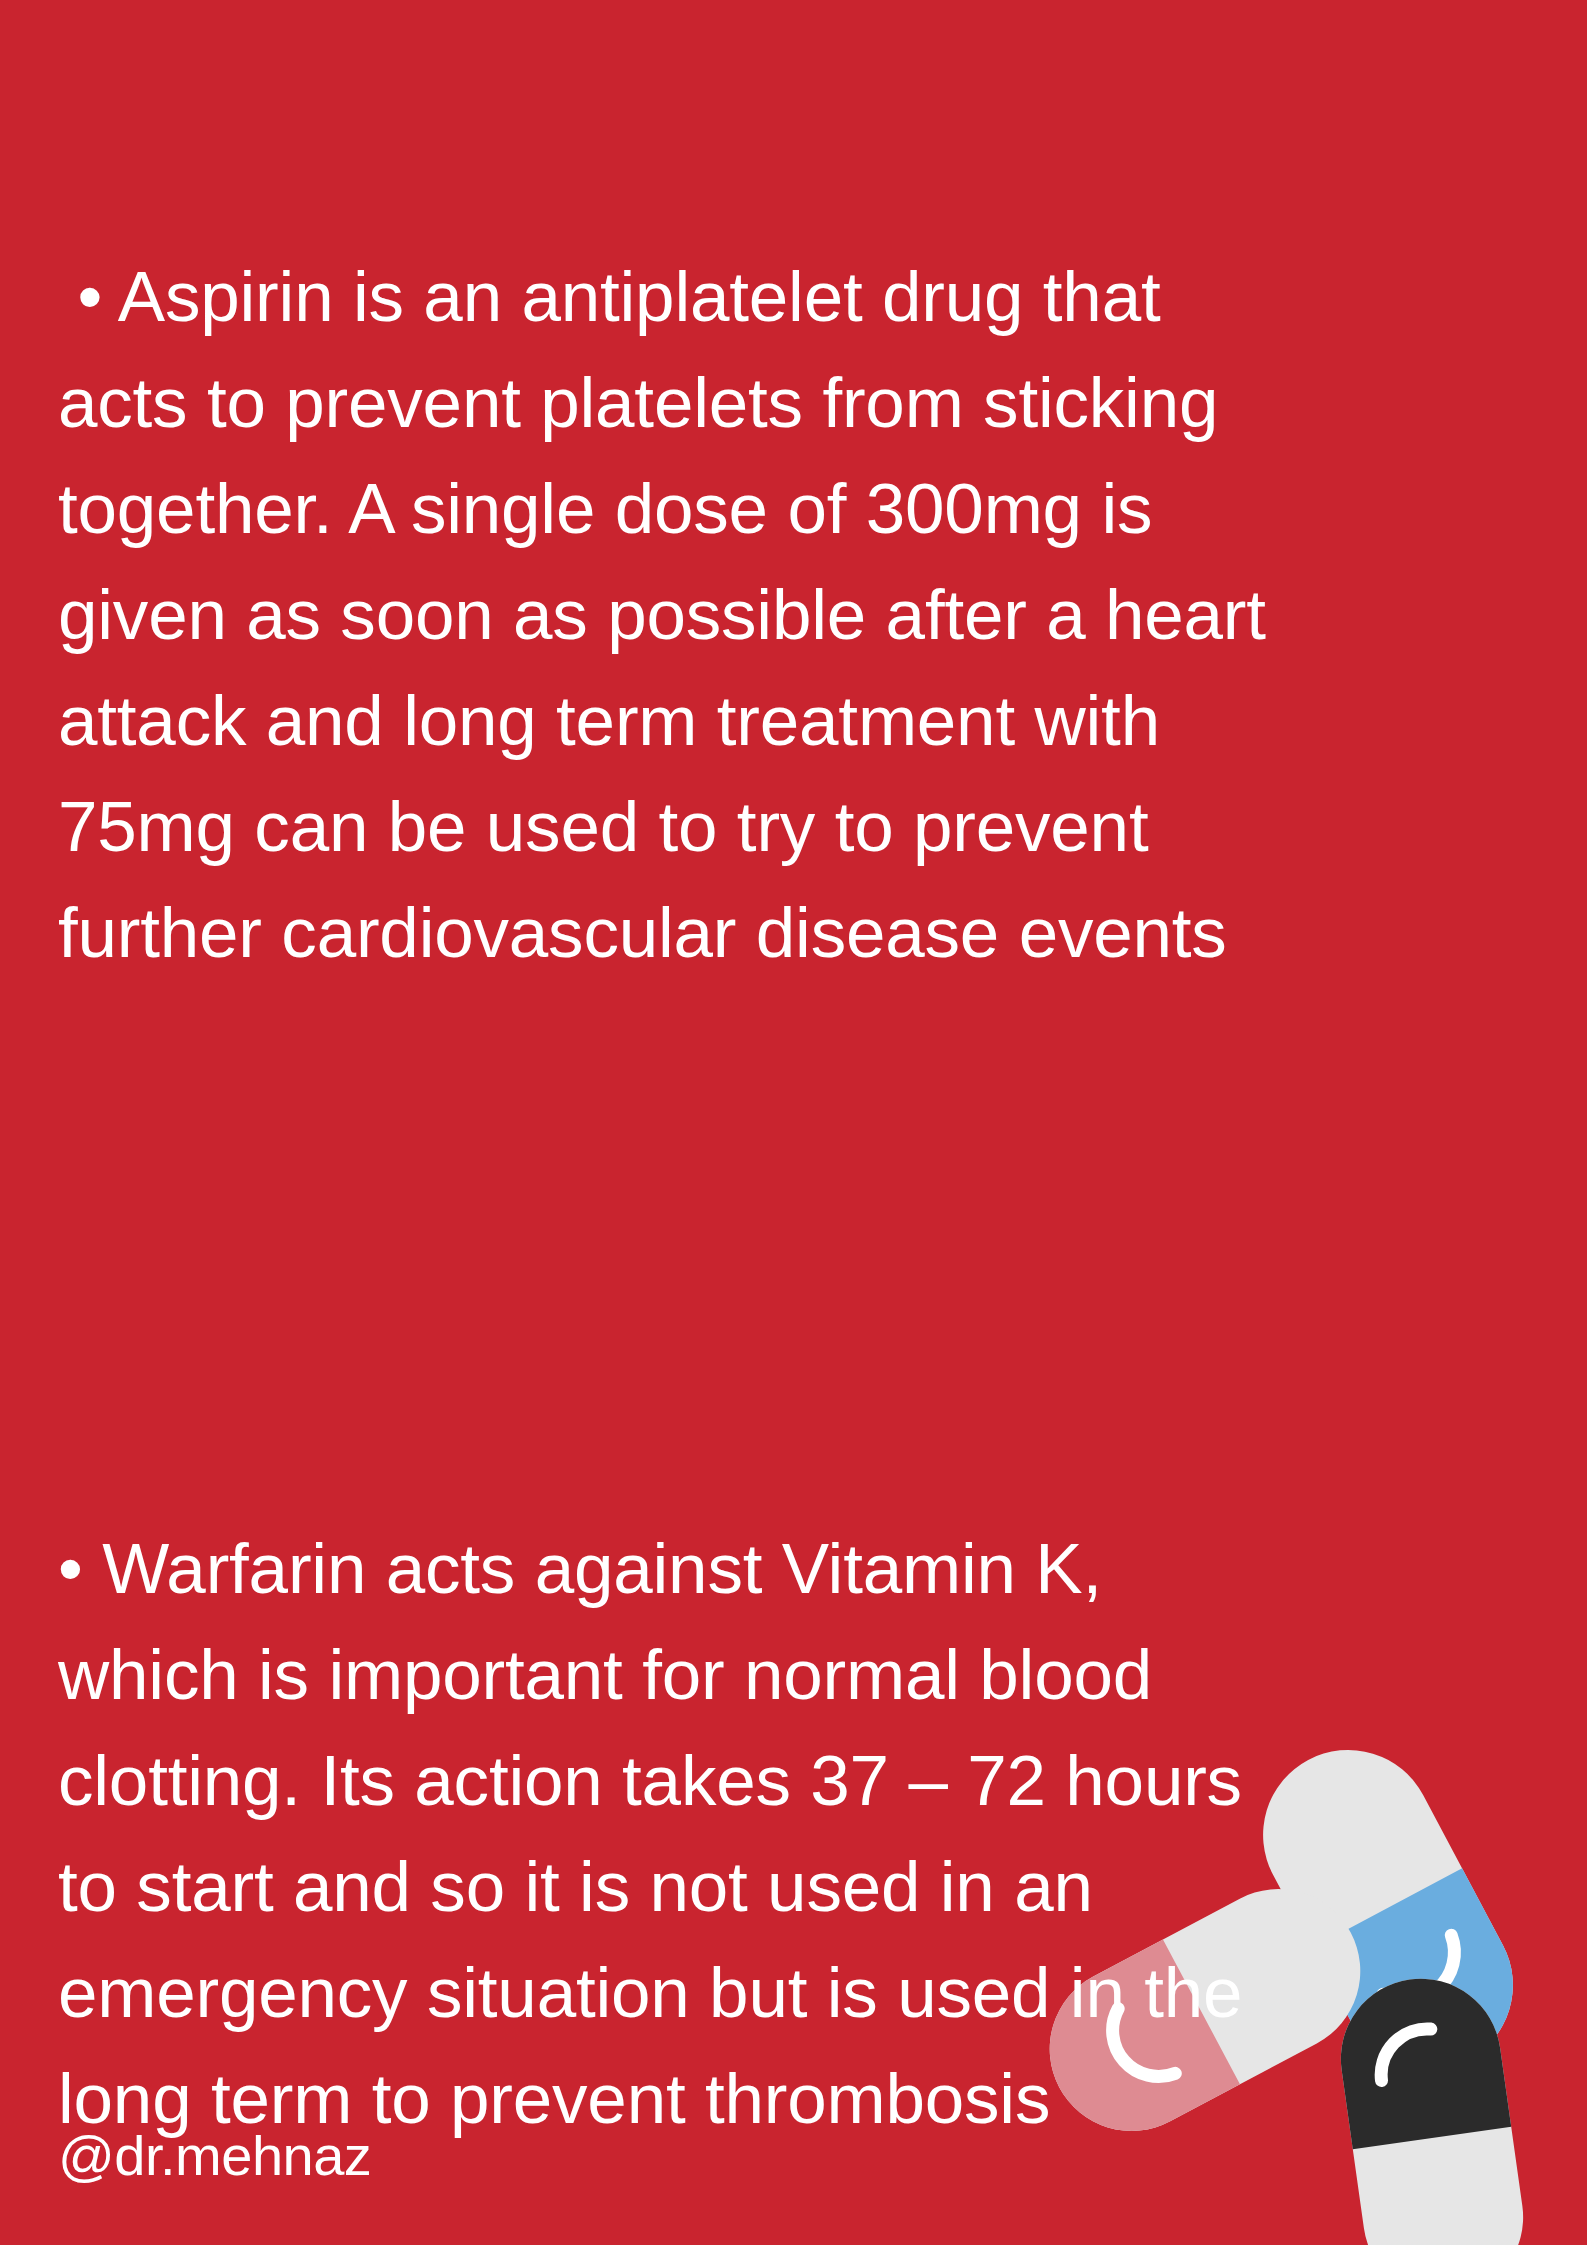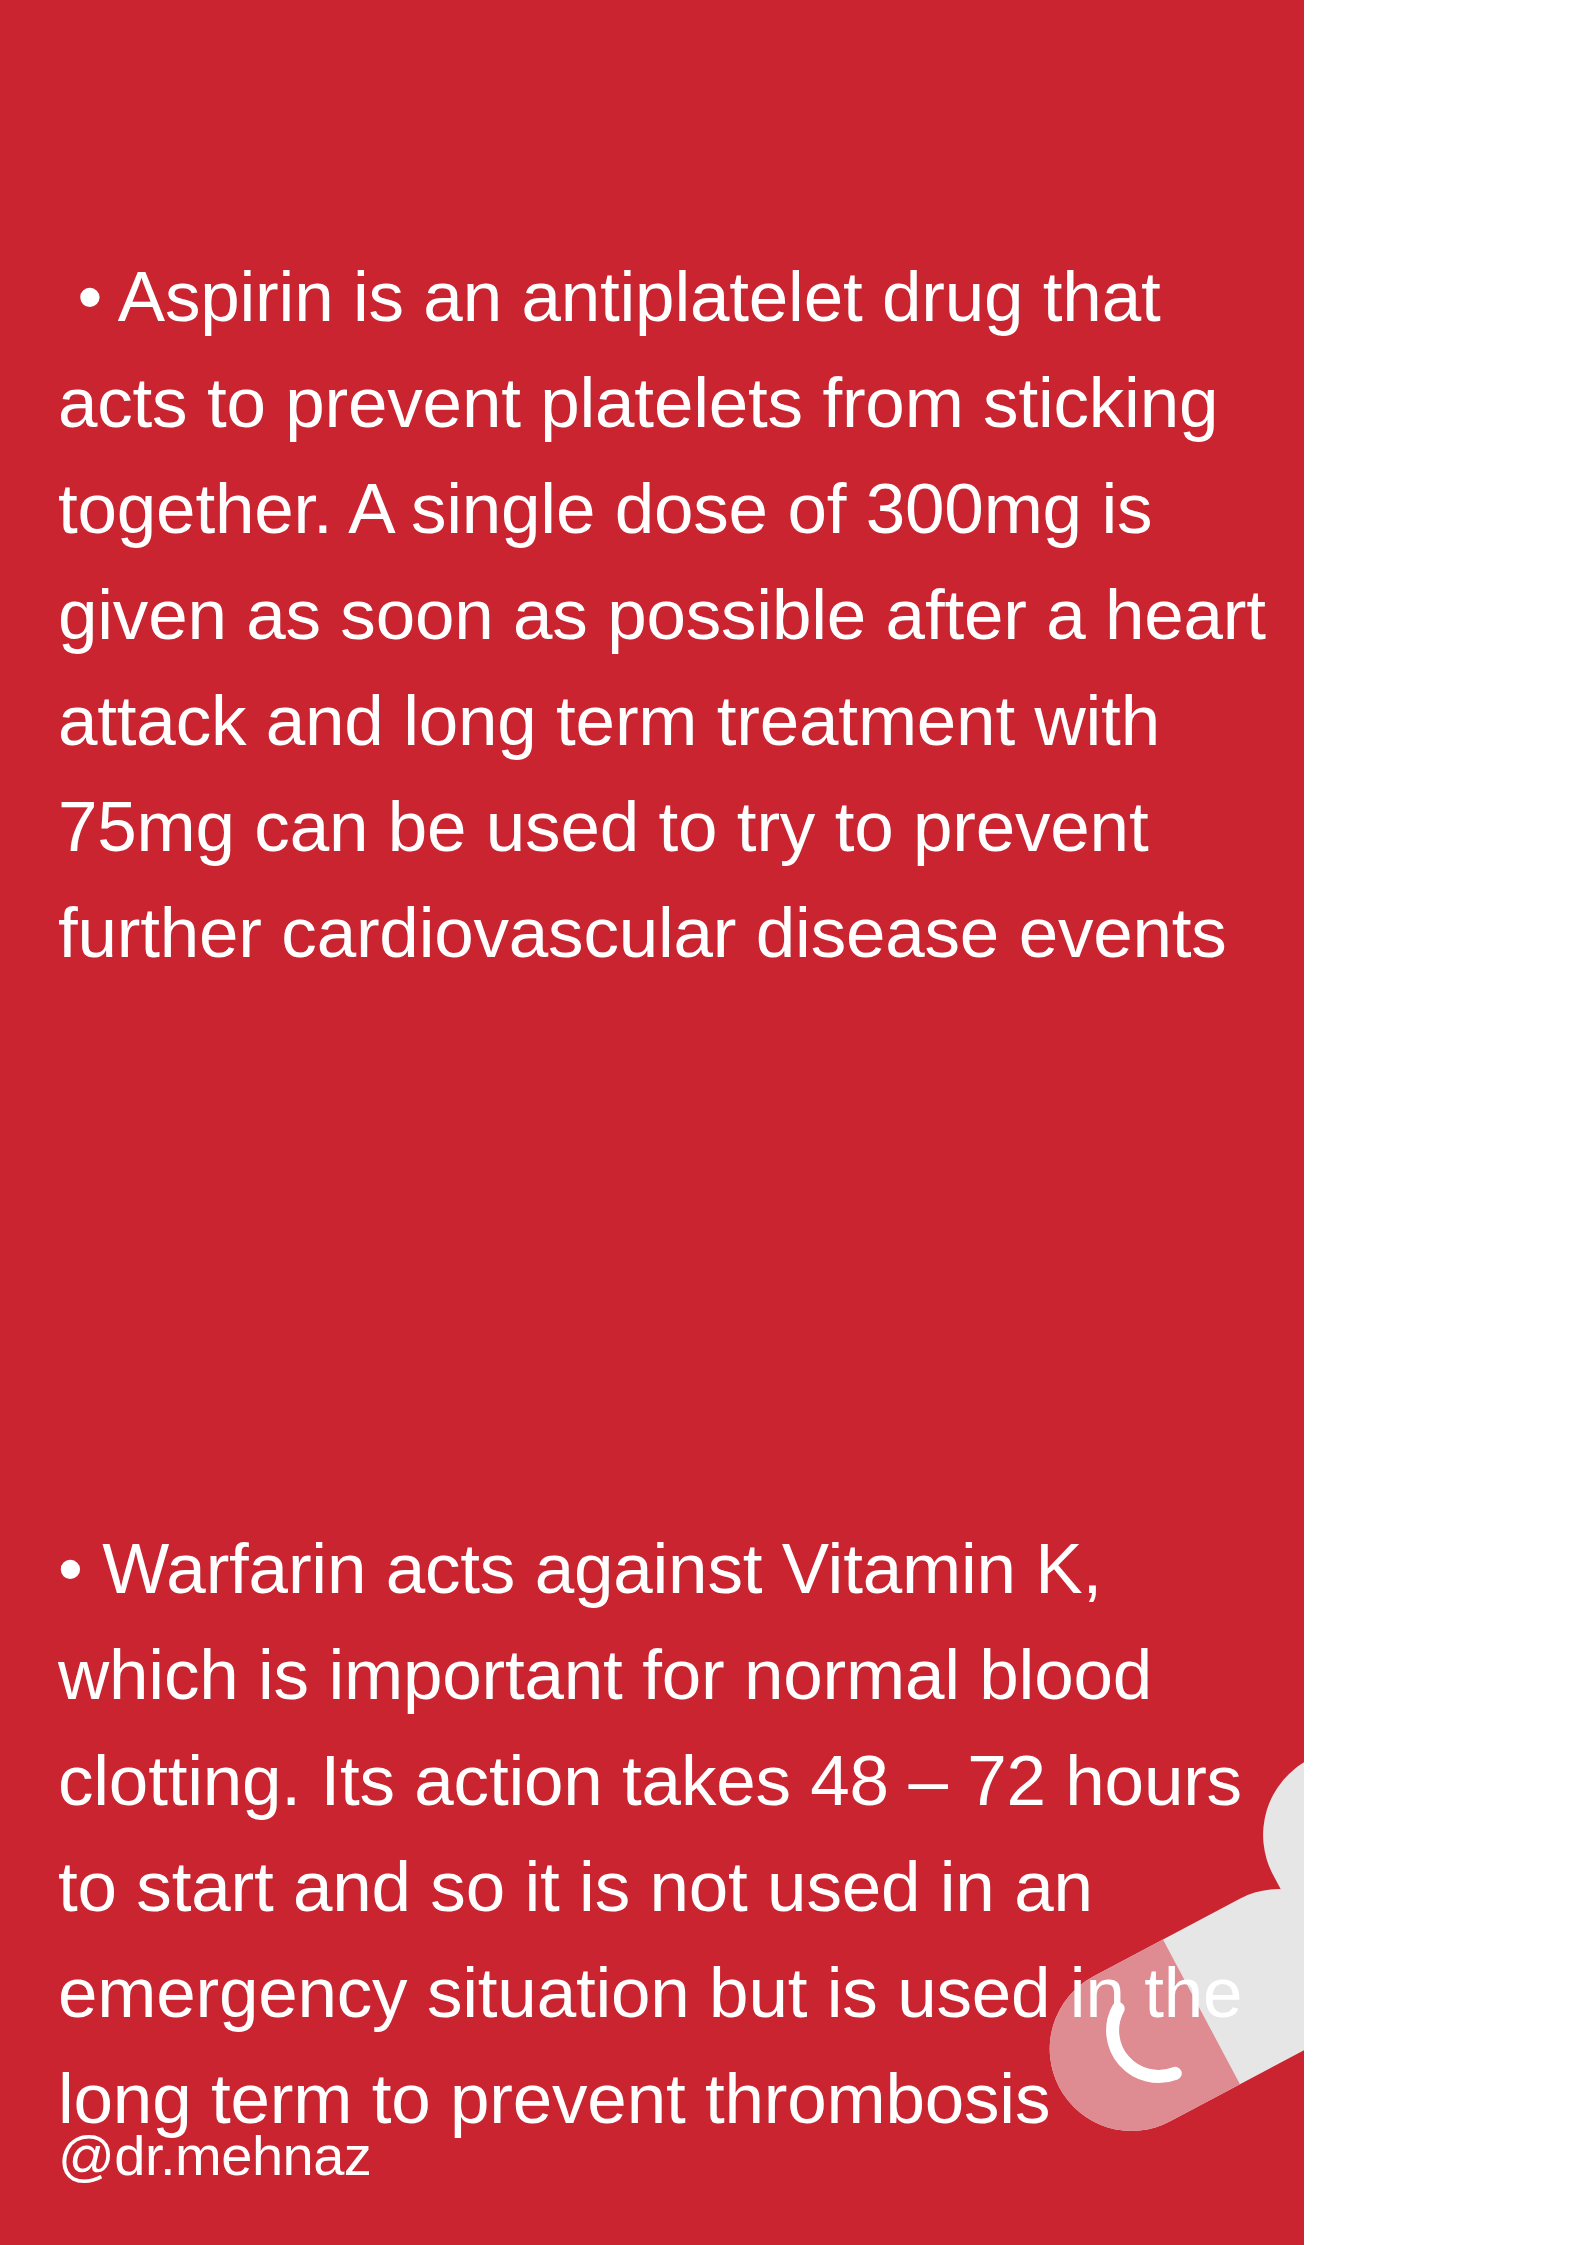--- a/index.html
+++ b/index.html
@@ -2,21 +2,21 @@
 <html><head>
 <meta charset="utf-8">
 <style>
   html, body {
     margin: 0;
     padding: 0;
     background: #ffffff;
   }
   #slide {
     position: relative;
-    width: 1304px;
+    width: 1587px;
     height: 2245px;
     background: #c9242f;
     overflow: hidden;
     font-family: "Liberation Sans", "DejaVu Sans", sans-serif;
   }
 
   
   #body-text {
     position: absolute;
     left: 58px;
@@ -85,18 +85,18 @@
       <rect x="-80" y="-160" width="160" height="320" rx="80" ry="80" fill="#e6e6e6"></rect>
       <path d="M -80 0 L 80 0 L 80 -80 A 80 80 0 0 0 0 -160 A 80 80 0 0 0 -80 -80 Z" fill="#2b2b2b"></path>
       <path d="M -42 -64 A 46 46 0 0 1 14 -108" fill="none" stroke="#ffffff" stroke-width="13" stroke-linecap="round"></path>
     </g>
 
   </svg>
 
   <div id="body-text">
     <p class="para"> • Aspirin is an antiplatelet drug that acts to prevent platelets from sticking together. A single dose of 300mg is given as soon as possible after a heart attack and long term treatment with 75mg can be used to try to prevent further cardiovascular disease events</p>
     <div class="para-gap"></div>
-    <p class="para">• Warfarin acts against Vitamin K, which is important for normal blood clotting. Its action takes 48 – 72 hours to start and so it is not used in an emergency situation but is used in the long term to prevent thrombosis</p>
+    <p class="para">• Warfarin acts against Vitamin K, which is important for normal blood clotting. Its action takes 37 – 72 hours to start and so it is not used in an emergency situation but is used in the long term to prevent thrombosis</p>
   </div>
 
   <div id="handle">@dr.mehnaz</div>
 
 </div>
 
 </body></html>

